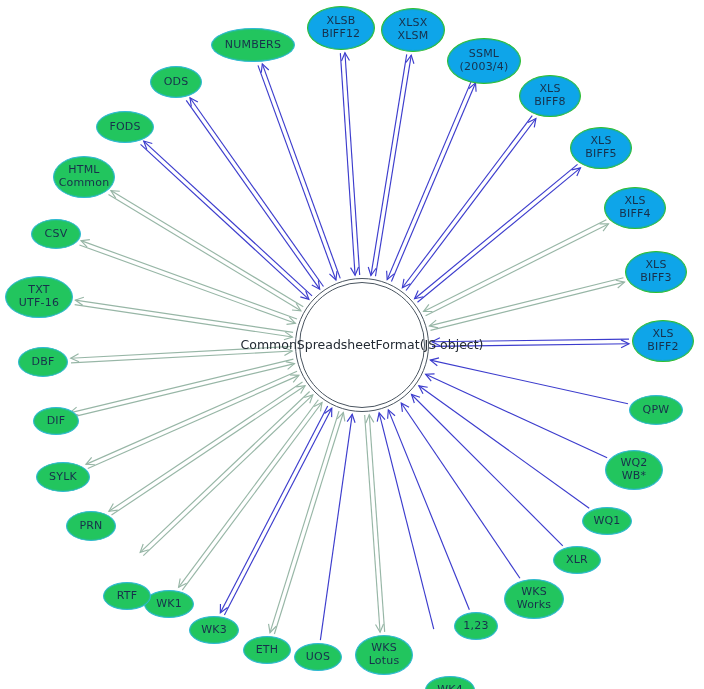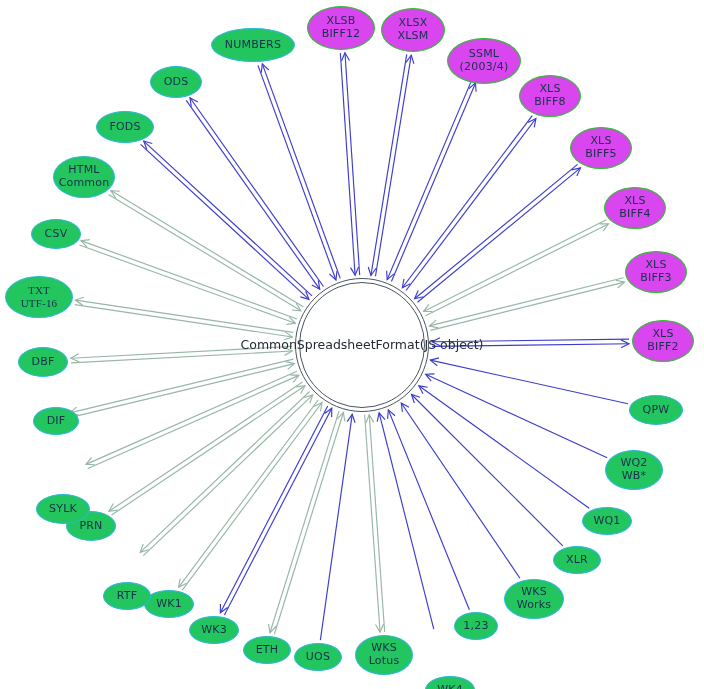--- a/index.html
+++ b/index.html
@@ -17,21 +17,21 @@
     display:flex;flex-direction:column;
     align-items:center;justify-content:center;
     text-align:center;
     font-size:11px;
     line-height:1.18;
     color:#18304b;
     box-sizing:border-box;
     letter-spacing:.2px;
   }
   .node span{display:block;white-space:nowrap;}
-  .node.green{background:#d946ef;border:1.4px solid #2fbf2f;box-shadow:inset 0 0 0 1px rgba(47,191,47,.25);text-align:right;}
+  .node.green{background:#0ea5e9;border:1.4px solid #2fbf2f;box-shadow:inset 0 0 0 1px rgba(47,191,47,.25);text-align:right;}
   .node.cyan{background:#22c55e;border:1.4px solid #2fb9d4;box-shadow:inset 0 0 0 1px rgba(47,185,212,.25);}
   .center-outer{
     position:absolute;
     border-radius:50%;
     background:#ffffff;
     border:1.6px solid #4a5560;
     box-sizing:border-box;
   }
   .center-inner{
     position:absolute;
@@ -242,30 +242,30 @@
     </div>
     <div class="node cyan" style="left: 144px; top: 590px; width: 50px; height: 28px;">
       <span>WK1</span>
     </div>
     <div class="node cyan" style="left: 103px; top: 554px; width: 48px; height: 28px; margin-top: 28px;">
       <span>RTF</span>
     </div>
     <div class="node cyan" style="left: 66px; top: 511px; width: 50px; height: 30px;">
       <span>PRN</span>
     </div>
-    <div class="node cyan" style="left: 36px; top: 462px; width: 54px; height: 30px; margin-top: 32px;">
+    <div class="node cyan" style="left: 36px; top: 462px; width: 54px; height: 30px;">
       <span>SYLK</span>
     </div>
     <div class="node cyan" style="left: 33px; top: 407px; width: 46px; height: 28px;">
       <span>DIF</span>
     </div>
     <div class="node cyan" style="left: 18px; top: 347px; width: 50px; height: 30px;">
       <span>DBF</span>
     </div>
-    <div class="node cyan" style="left: 5px; top: 276px; width: 68px; height: 42px; font-family: Liberation Serif, serif;">
+    <div class="node cyan" style="left: 5px; top: 276px; width: 68px; height: 42px;">
       <span>TXT</span>
       <span>UTF-16</span>
     </div>
     <div class="node cyan" style="left: 31px; top: 219px; width: 50px; height: 30px;">
       <span>CSV</span>
     </div>
     <div class="node cyan" style="left: 53px; top: 156px; width: 62px; height: 42px;">
       <span>HTML</span>
       <span>Common</span>
     </div>

